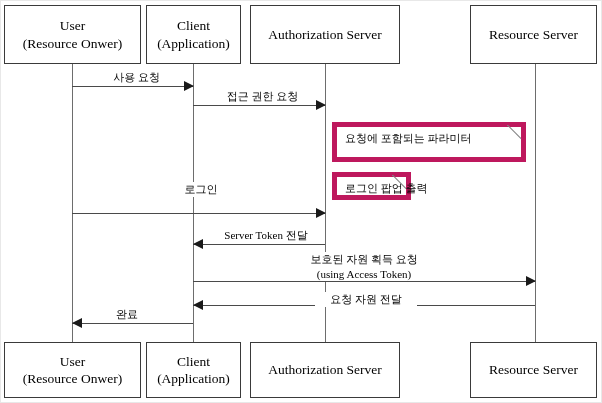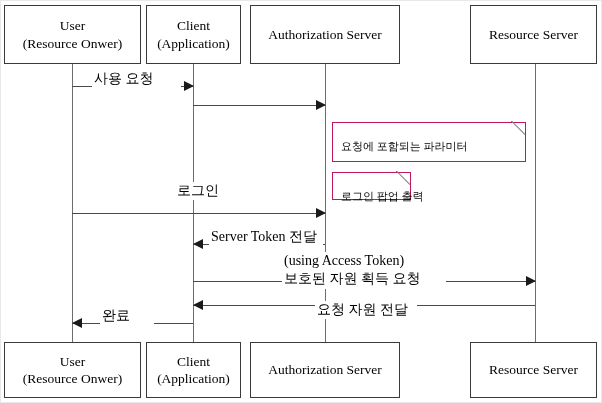--- a/index.html
+++ b/index.html
@@ -57,39 +57,39 @@
     border-bottom: 5px solid transparent;
     border-left: 10px solid #1a1a1a;
   }
   .arrowhead.left {
     border-top: 5px solid transparent;
     border-bottom: 5px solid transparent;
     border-right: 10px solid #1a1a1a;
   }
   .msg-label {
     position: absolute;
-    font-size: 14px;
+    font-size: 11px;
     color: #000000;
     white-space: nowrap;
-    text-align: left;
+    text-align: center;
     line-height: 1.32;
     z-index: 5;
     background: #ffffff;
     padding: 0 2px;
   }
   
   .note {
     position: absolute;
     box-sizing: border-box;
     background: #ffffff;
-    border: 1px solid #be185d;
+    border: 5px solid #be185d;
     font-size: 11px;
     color: #000000;
     line-height: 1.45;
-    padding: 16px 8px 4px 8px;
+    padding: 4px 8px 4px 8px;
     z-index: 7;
     white-space: nowrap;
   }
   .note .fold-diag {
     position: absolute;
     top: -2px;
     right: -2px;
     width: 16px;
     height: 16px;
     overflow: hidden;
@@ -143,20 +143,21 @@
   <div class="actor-box" style="left:470px; top:5px; width:127px; height:59px;">
     <span class="ln">Resource Server</span>
   </div>
 
   <div class="msg" style="left:72px; top:86px; width:121px;"></div>
   <div class="arrowhead right" style="left:184px; top:81px;"></div>
   <div class="msg-label" style="left:92px; top:70px; width:85px;">사용 요청</div>
 
   <div class="msg" style="left:193px; top:105px; width:132px;"></div>
   <div class="arrowhead right" style="left:316px; top:100px;"></div>
+  <div class="msg-label" style="left:209px; top:89px; width:103px;">접근 권한 요청</div>
 
   <div class="note" style="left:332px; top:122px; width:194px; height:40px;">
     <span class="note-line">요청에 포함되는 파라미터</span>
     <span class="fold-diag"></span>
   </div>
 
   <div class="note" style="left:332px; top:172px; width:79px; height:28px;">
     <span class="note-line">로그인 팝업 출력</span>
     <span class="fold-diag"></span>
   </div>
@@ -165,27 +166,27 @@
   <div class="arrowhead right" style="left:316px; top:208px;"></div>
   <div class="msg-label" style="left:175px; top:182px; width:48px;">로그인</div>
 
   <div class="msg" style="left:193px; top:244px; width:132px;"></div>
   <div class="arrowhead left" style="left:193px; top:239px;"></div>
   <div class="msg-label" style="left:209px; top:228px; width:110px;">Server Token 전달</div>
 
   <div class="msg" style="left:193px; top:281px; width:342px;"></div>
   <div class="arrowhead right" style="left:526px; top:276px;"></div>
   <div class="msg-label" style="left:282px; top:252px; width:160px;">
+    <span class="note-line">보호된 자원 획득 요청</span>
     <span class="note-line">(using Access Token)</span>
-    <span class="note-line">보호된 자원 획득 요청</span>
   </div>
 
   <div class="msg" style="left:193px; top:305px; width:342px;"></div>
   <div class="arrowhead left" style="left:193px; top:300px;"></div>
-  <div class="msg-label" style="left:315px; top:301px; width:98px;">요청 자원 전달</div>
+  <div class="msg-label" style="left:315px; top:292px; width:98px;">요청 자원 전달</div>
 
   <div class="msg" style="left:72px; top:323px; width:121px;"></div>
   <div class="arrowhead left" style="left:72px; top:318px;"></div>
   <div class="msg-label" style="left:100px; top:307px; width:50px;">완료</div>
 
   <div class="actor-box" style="left:4px; top:342px; width:137px; height:56px;">
     <span class="ln">User</span>
     <span class="ln">(Resource Onwer)</span>
   </div>
 

